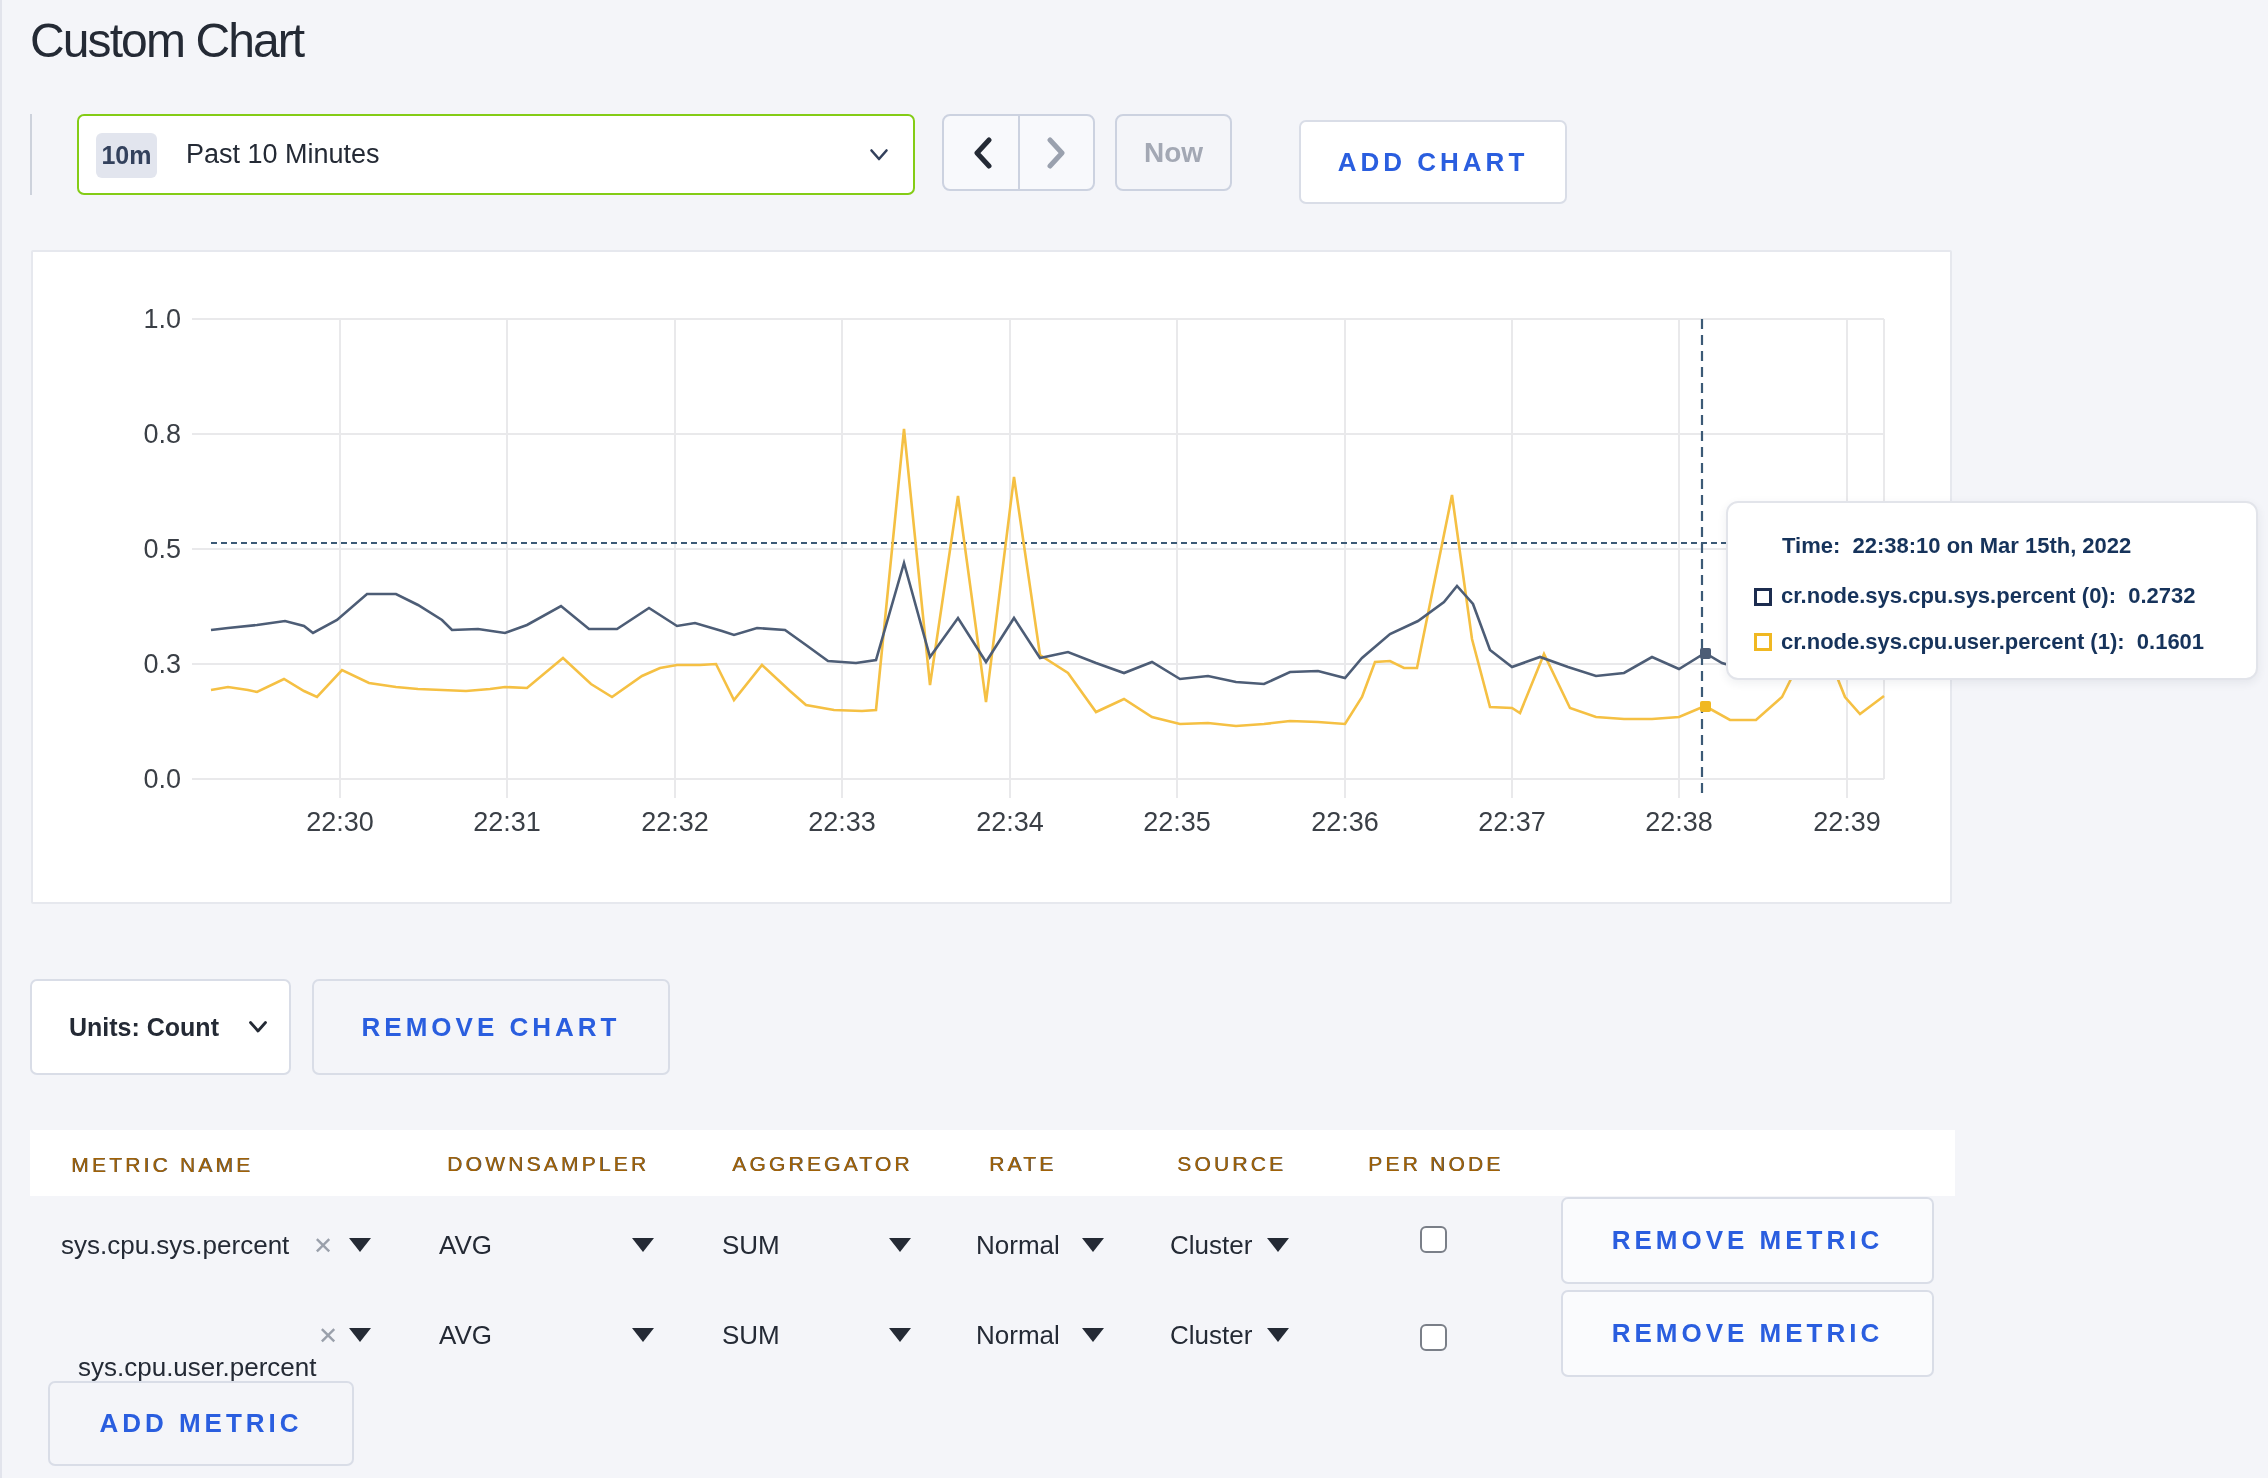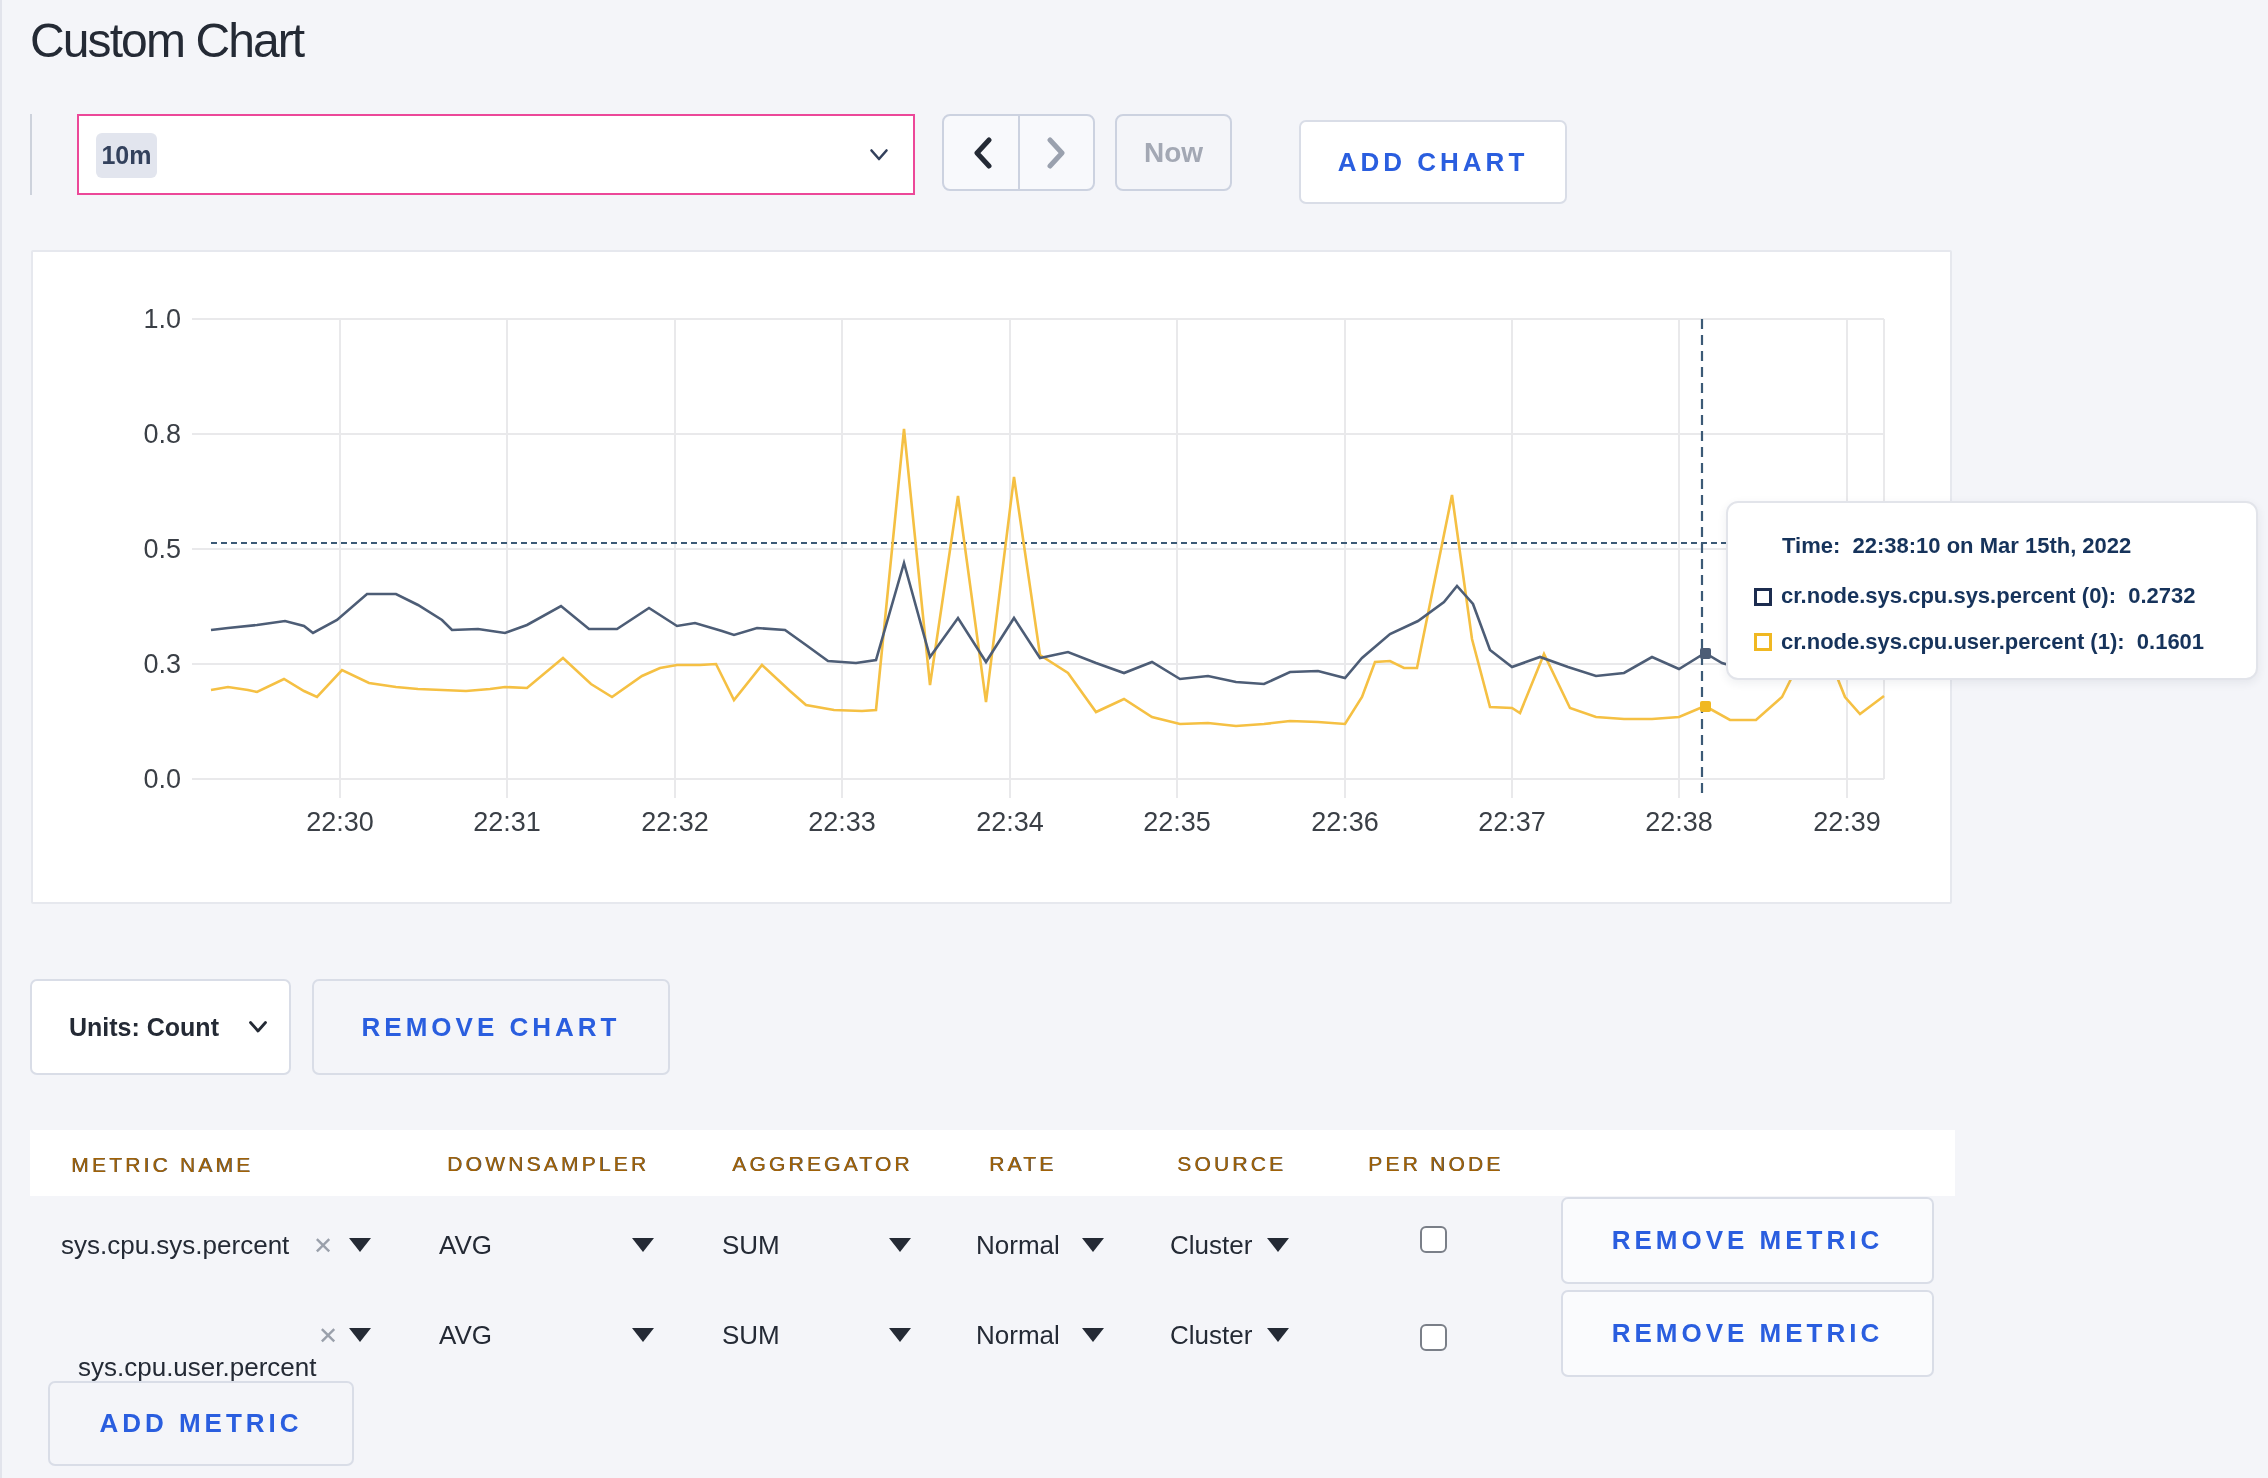--- a/index.html
+++ b/index.html
@@ -30,22 +30,23 @@
 </style>
 </head>
 <body>
 
   <div class="abs" style="left:0; top:0; width:2px; height:1478px; background:#e2e4ec;"></div>
 
   <div class="abs" style="left:30px; top:13px; font-size:48px; letter-spacing:-1.9px; color:#242a35;">Custom Chart</div>
 
   <div class="abs" style="left:30px; top:114px; width:2px; height:81px; background:#cdd2dc;"></div>
 
-  <div class="abs" style="left:77px; top:114px; width:838px; height:81px; background:#fff; border:2px solid #ec4899; border-radius:0;">
+  <div class="abs" style="left:77px; top:114px; width:838px; height:81px; background:#fff; border:2px solid #84cc16; border-radius:7px;">
     <div class="abs" style="left:17px; top:17px; width:61px; height:45px; background:#e2e5ee; border-radius:6px; text-align:center; line-height:45px; font-size:25px; font-weight:bold; color:#33415c;">10m</div>
+    <div class="abs" style="left:107px; top:0; height:77px; line-height:77px; font-size:27px; color:#242a35;">Past 10 Minutes</div>
     <svg class="abs" style="left:790px; top:32px;" width="20" height="14" viewBox="0 0 20 14">
       <polyline points="2.5,2.5 10,11 17.5,2.5" fill="none" stroke="#33415c" stroke-width="2.6" stroke-linecap="round" stroke-linejoin="round"></polyline>
     </svg>
   </div>
 
   <div class="abs" style="left:942px; top:114px; width:153px; height:77px; border:2px solid #ccd2e0; border-radius:8px; background:#f8f9fc;">
     <div class="abs" style="left:74px; top:0; width:2px; height:73px; background:#ccd2e0;"></div>
     <svg class="abs" style="left:28px; top:21px;" width="22" height="32" viewBox="0 0 22 32">
       <polyline points="17,3 5,16 17,29" fill="none" stroke="#242a35" stroke-width="5" stroke-linecap="round" stroke-linejoin="round"></polyline>
     </svg>

